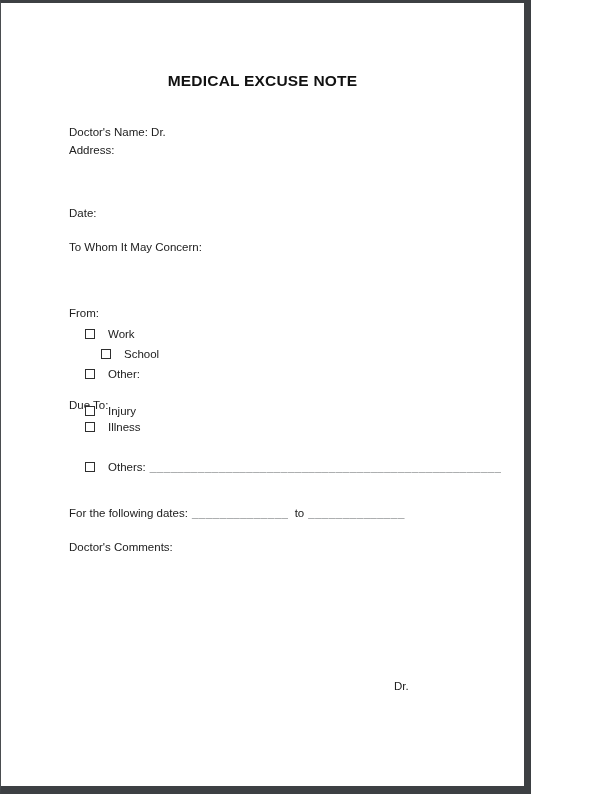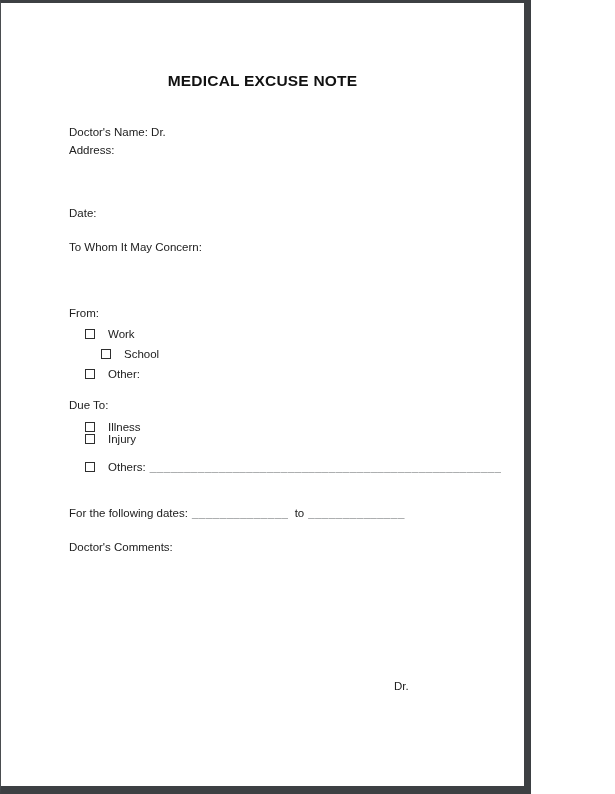--- a/index.html
+++ b/index.html
@@ -73,21 +73,21 @@
     <span class="checkbox"></span>
     <span>School</span>
   </div>
   <div class="abs check-row" style="left:84px; top:363px;">
     <span class="checkbox"></span>
     <span>Other:</span>
   </div>
 
   <div class="abs" style="left:68px; top:396px;">Due To:</div>
 
-  <div class="abs check-row" style="left:84px; top:428px;">
+  <div class="abs check-row" style="left:84px; top:400px;">
     <span class="checkbox"></span>
     <span>Injury</span>
   </div>
   <div class="abs check-row" style="left:84px; top:416px;">
     <span class="checkbox"></span>
     <span>Illness</span>
   </div>
   <div class="abs check-row" style="left:84px; top:456px;">
     <span class="checkbox"></span>
     <span>Others:</span>

